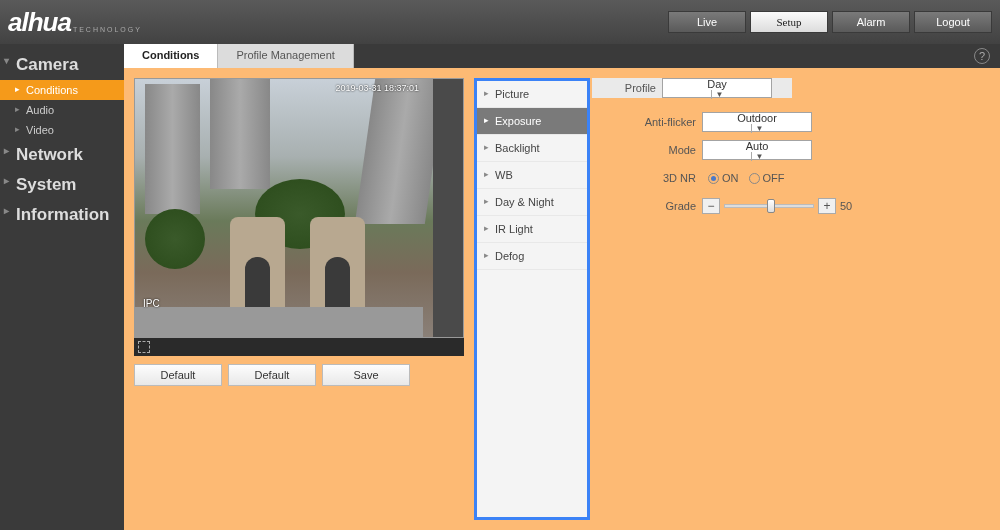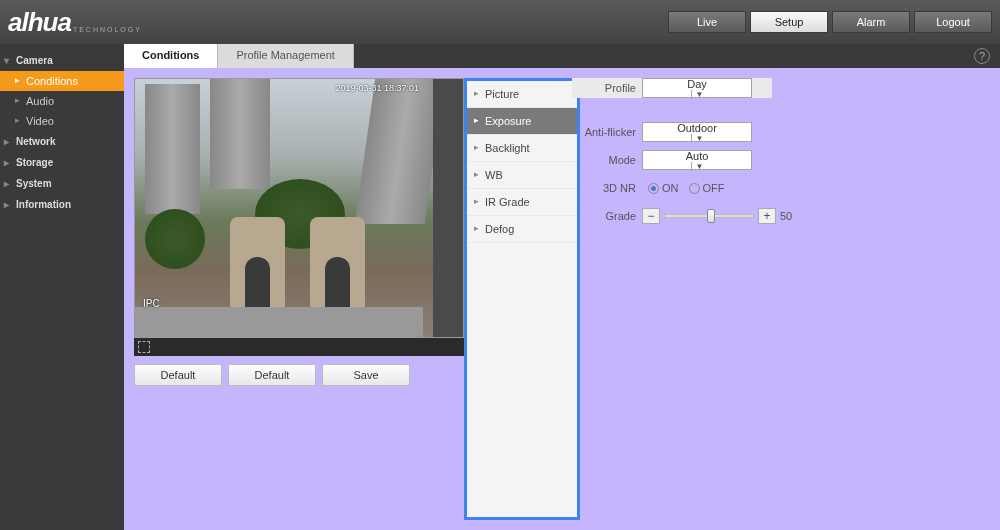--- a/index.html
+++ b/index.html
@@ -3,40 +3,40 @@
 <meta charset="utf-8">
 <style>
 * { margin: 0; padding: 0; box-sizing: border-box; font-family: Arial, sans-serif; }
 body { background: #3a3a3a; width: 1000px; height: 530px; overflow: hidden; font-size: 12px; color: #333; }
 
 .header { height: 44px; background: linear-gradient(#5a5a5a, #424242); display: flex; align-items: center; padding: 0 8px; }
 .logo { color: #fff; font-size: 26px; font-weight: bold; font-style: italic; letter-spacing: -1px; }
 .logo-sub { color: #aaa; font-size: 7px; letter-spacing: 2px; margin-left: 2px; margin-top: 14px; }
 .header-spacer { flex: 1; }
 .header-btn { width: 78px; height: 22px; margin-left: 4px; background: linear-gradient(#7a7a7a, #5a5a5a); border: 1px solid #3a3a3a; color: #fff; font-size: 11px; display: flex; align-items: center; justify-content: center; cursor: pointer; }
-.header-btn.active { background: linear-gradient(#fafafa, #dcdcdc); color: #222; }
+.header-btn.active { background: linear-gradient(#fafafa, #dcdcdc); color: #222; font-family: Liberation Serif, serif; }
 
 .body { display: flex; height: 486px; }
 
 .sidebar { width: 124px; background: #3a3a3a; padding-top: 6px; }
-.side-cat { color: #ddd; font-weight: bold; font-size: 10px; padding: 5px 8px 5px 16px; cursor: pointer; position: relative; }
+.side-cat { color: #ddd; font-weight: bold; font-size: 17px; padding: 5px 8px 5px 16px; cursor: pointer; position: relative; }
 .side-cat::before { content: '▸'; color: #888; position: absolute; left: 4px; font-size: 10px; }
 .side-cat.expanded::before { content: '▾'; }
 .side-item { color: #ccc; font-size: 11px; padding: 4px 8px 4px 26px; cursor: pointer; position: relative; }
 .side-item::before { content: '▸'; color: #888; position: absolute; left: 15px; font-size: 9px; }
 .side-item.active { background: #f59a1a; color: #fff; }
 .side-item.active::before { color: #fff; }
 
 .main { flex: 1; background: #3a3a3a; display: flex; flex-direction: column; }
 .tabs { height: 24px; display: flex; background: #3a3a3a; position: relative; }
 .tab { padding: 5px 18px; background: #dcdcdc; color: #555; font-size: 11px; cursor: pointer; border-right: 1px solid #bbb; }
 .tab.active { background: #fff; color: #222; font-weight: bold; }
 .help-icon { position: absolute; right: 10px; top: 4px; width: 16px; height: 16px; border-radius: 50%; border: 1px solid #888; color: #aaa; font-size: 11px; display: flex; align-items: center; justify-content: center; cursor: pointer; }
 
-.content { flex: 1; background: #c4b5fd; display: flex; padding: 10px; }
+.content { flex: 1; background: #fdba74; display: flex; padding: 10px; gap: 10px; }
 
 .preview-col { width: 330px; }
 .preview { width: 330px; height: 260px; background: linear-gradient(180deg, #c8d0d8 0%, #a8b0b0 30%, #6a7a5a 55%, #7a6a5a 75%, #8a8078 100%); position: relative; border: 1px solid #999; overflow: hidden; }
 .building { position: absolute; background: linear-gradient(90deg, #888, #aaa, #888); }
 .b1 { left: 10px; top: 5px; width: 55px; height: 130px; }
 .b2 { left: 75px; top: 0px; width: 60px; height: 110px; }
 .b3 { left: 230px; top: 0px; width: 70px; height: 145px; transform: skewX(-8deg); }
 .b4 { right: -5px; top: 0px; width: 35px; height: 260px; background: #4a4a4a; }
 .tree { position: absolute; border-radius: 50%; background: radial-gradient(#3a5a2a, #2a4a1a); }
 .t1 { left: 120px; top: 100px; width: 90px; height: 70px; }
@@ -54,26 +54,26 @@
 .btn-row { display: flex; gap: 6px; margin-top: 8px; }
 .btn { width: 88px; height: 22px; background: linear-gradient(#fdfdfd, #e8e8e8); border: 1px solid #bbb; font-size: 11px; display: flex; align-items: center; justify-content: center; cursor: pointer; }
 
 .menu-col { width: 116px; background: #f4f4f4; border: 3px solid #3b82f6; }
 .menu-item { padding: 7px 10px 7px 18px; font-size: 11px; color: #444; cursor: pointer; position: relative; border-bottom: 1px solid #e8e8e8; }
 .menu-item::before { content: '▸'; position: absolute; left: 7px; font-size: 9px; color: #888; }
 .menu-item.active { background: #7a7a7a; color: #fff; }
 .menu-item.active::before { color: #fff; }
 
 .settings-col { flex: 1; }
-.setting-row { display: flex; align-items: center; margin-bottom: 8px; height: 20px; }
+.setting-row { display: flex; align-items: center; margin-bottom: 8px; height: 20px; margin-left: 40px; }
 .setting-label { width: 56px; text-align: right; color: #555; font-size: 11px; margin-right: 6px; }
 .setting-label.profile { width: 56px; }
 .select { width: 110px; height: 20px; border: 1px solid #a3a3a3; background: #fff; font-size: 11px; padding: 0 4px; display: flex; align-items: center; justify-content: center; cursor: pointer; flex-direction: column; }
 .select .caret { font-size: 8px; color: #555; border-left: 1px solid #aaa; padding-left: 4px; height: 100%; display: flex; align-items: center; }
-.profile-row { background: #eaeaea; padding: 4px 0 4px 8px; margin-bottom: 24px; width: 200px; margin-left: -8px; padding-left: 8px; }
+.profile-row { background: #eaeaea; padding: 4px 0 4px 8px; margin-bottom: 14px; width: 200px; margin-left: -8px; padding-left: 8px; }
 .radio { width: 11px; height: 11px; border: 1px solid #888; border-radius: 50%; margin: 0 3px 0 6px; display: inline-flex; align-items: center; justify-content: center; cursor: pointer; }
 .radio.checked::after { content: ''; width: 5px; height: 5px; background: #4a7ac8; border-radius: 50%; }
 .radio-label { font-size: 11px; color: #555; margin-right: 4px; }
 .stepper-btn { width: 18px; height: 16px; border: 1px solid #aaa; background: #f0f0f0; display: flex; align-items: center; justify-content: center; font-size: 12px; color: #555; cursor: pointer; }
 .slider-track { width: 90px; height: 4px; background: #ddd; border: 1px solid #bbb; margin: 0 4px; position: relative; }
 .slider-thumb { position: absolute; width: 8px; height: 14px; background: linear-gradient(#fff,#ddd); border: 1px solid #888; border-radius: 2px; top: -6px; left: 42px; cursor: pointer; }
 .slider-value { font-size: 11px; color: #555; margin-left: 4px; }
 </style>
 </head>
 <body>
@@ -88,21 +88,20 @@
   <div class="header-btn">Logout</div>
 </div>
 
 <div class="body">
   <div class="sidebar">
     <div class="side-cat expanded">Camera</div>
     <div class="side-item active">Conditions</div>
     <div class="side-item">Audio</div>
     <div class="side-item">Video</div>
     <div class="side-cat">Network</div>
-    <div class="side-cat">Storage</div>
     <div class="side-cat">System</div>
     <div class="side-cat">Information</div>
   </div>
 
   <div class="main">
     <div class="tabs">
       <div class="tab active">Conditions</div>
       <div class="tab">Profile Management</div>
       <div class="help-icon">?</div>
     </div>
@@ -130,21 +129,22 @@
           <div class="btn">Default</div>
           <div class="btn">Save</div>
         </div>
       </div>
 
       <div class="menu-col">
         <div class="menu-item">Picture</div>
         <div class="menu-item active">Exposure</div>
         <div class="menu-item">Backlight</div>
         <div class="menu-item">WB</div>
-        <div class="menu-item">IR Grade</div>
+        <div class="menu-item">Day &amp; Night</div>
+        <div class="menu-item">IR Light</div>
         <div class="menu-item">Defog</div>
       </div>
 
       <div class="settings-col">
         <div class="setting-row profile-row">
           <div class="setting-label profile">Profile</div>
           <div class="select">
             <span>Day</span>
             <span class="caret">▼</span>
           </div>

